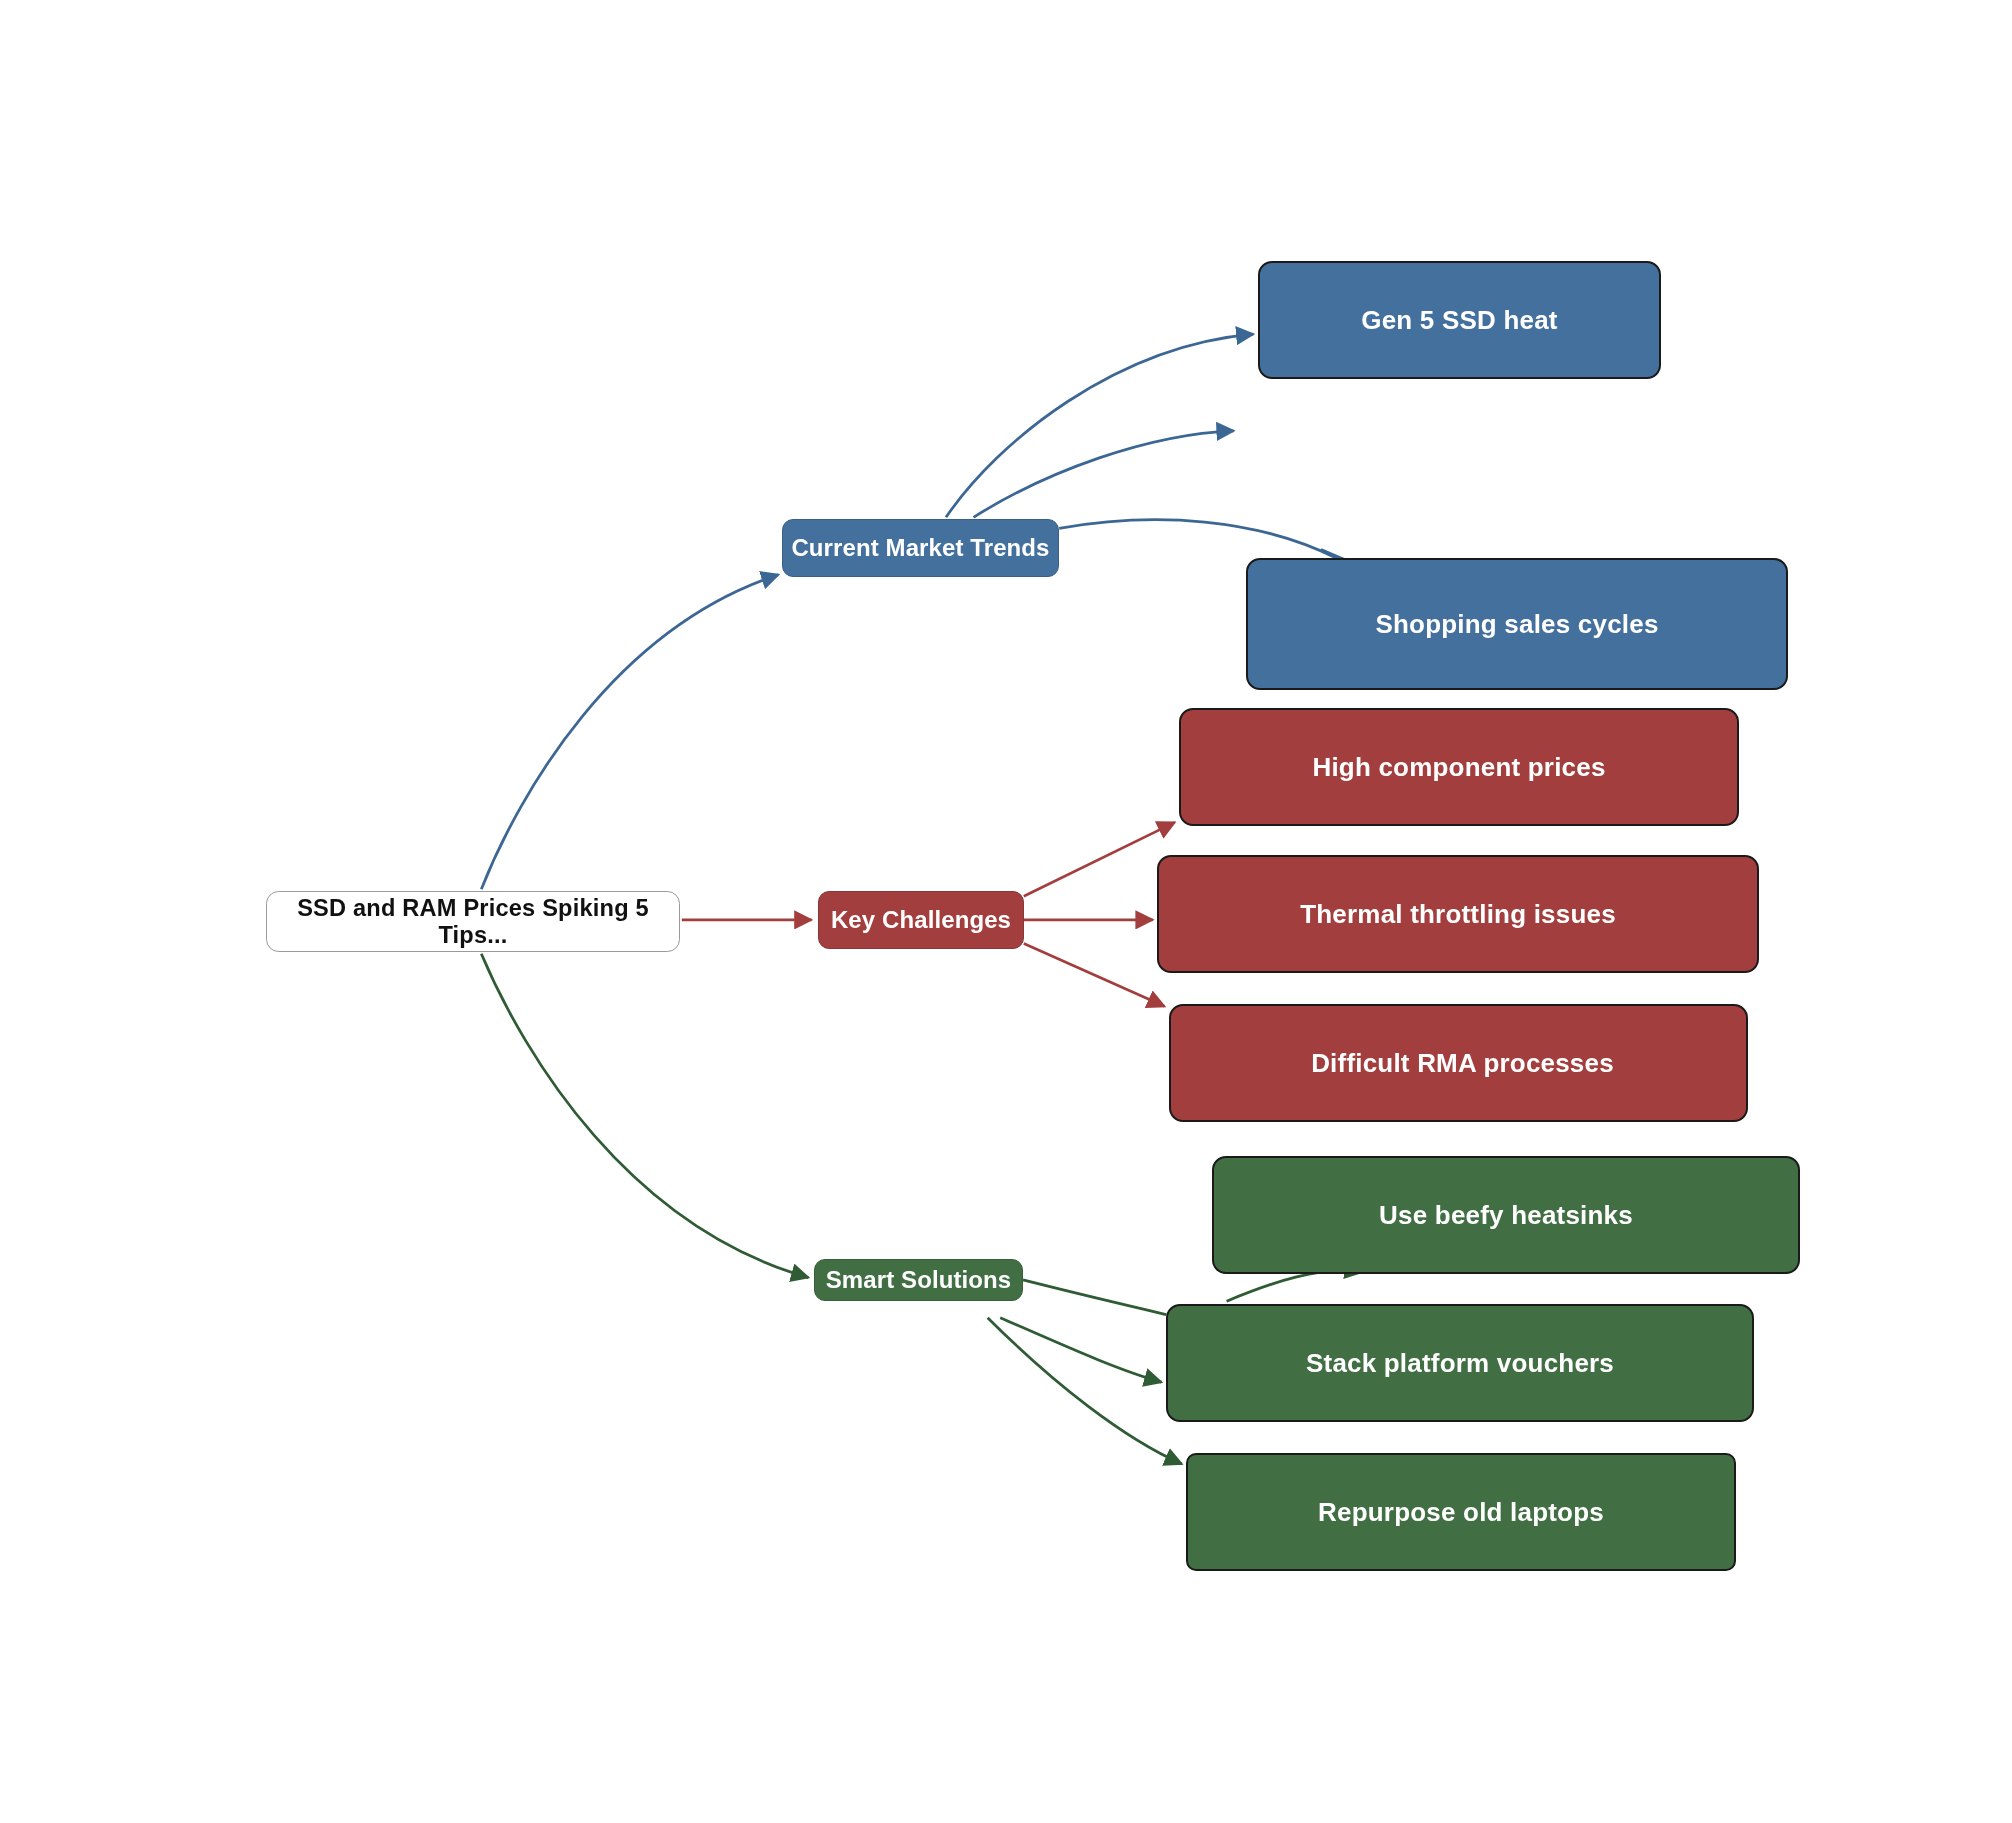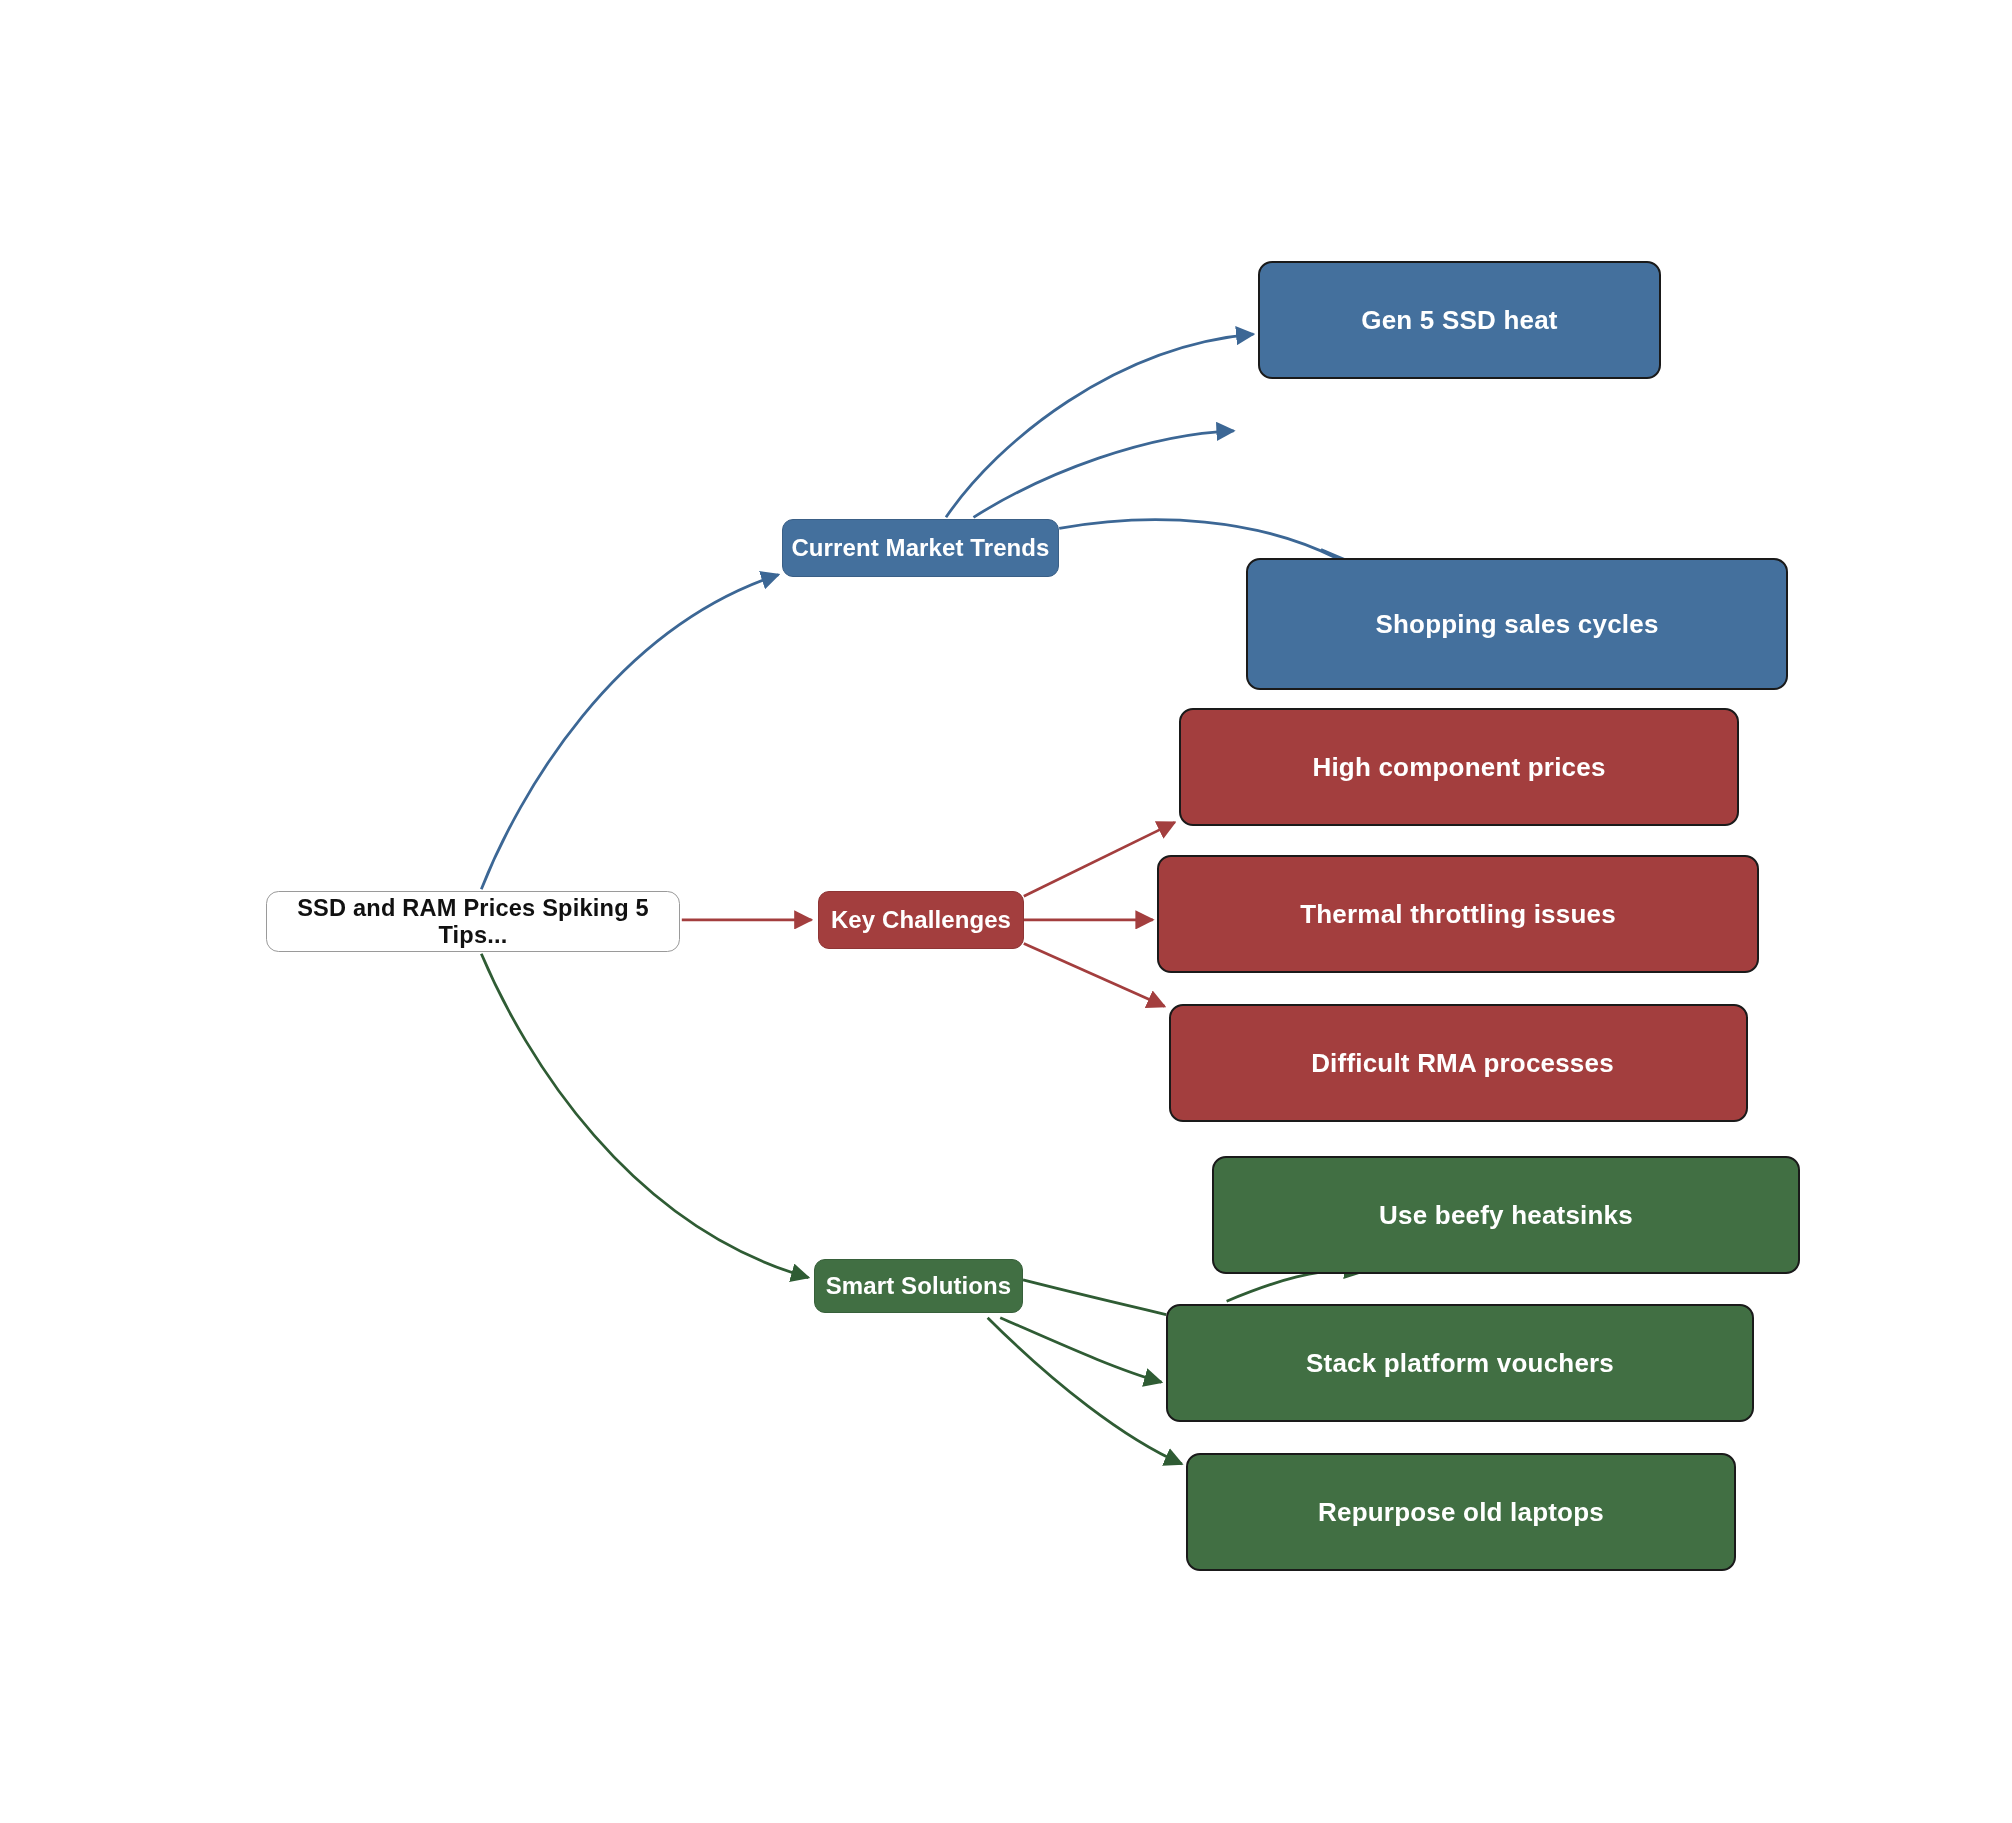--- a/index.html
+++ b/index.html
@@ -142,30 +142,30 @@
   </div>
 
   <div class="node node-leaf leaf-red" style="left:1157px; top:855px; width:602px; height:118px;">
     <span>Thermal throttling issues</span>
   </div>
 
   <div class="node node-leaf leaf-red" style="left:1169px; top:1004px; width:579px; height:118px;padding-left:8px;">
     <span>Difficult RMA processes</span>
   </div>
 
-  <div class="node node-branch branch-green" style="left:814px; top:1259px; width:209px; height:54px;">
+  <div class="node node-branch branch-green" style="left:814px; top:1259px; width:209px; height:42px;">
     <span>Smart Solutions</span>
   </div>
 
   <div class="node node-leaf leaf-green" style="left:1212px; top:1156px; width:588px; height:118px;">
     <span>Use beefy heatsinks</span>
   </div>
 
   <div class="node node-leaf leaf-green" style="left:1166px; top:1304px; width:588px; height:118px;">
     <span>Stack platform vouchers</span>
   </div>
 
-  <div class="node node-leaf leaf-green" style="left:1186px; top:1453px; width:550px; height:118px;">
+  <div class="node node-leaf leaf-green" style="left:1186px; top:1453px; width:550px; height:118px;border-radius:10px;">
     <span>Repurpose old laptops</span>
   </div>
 
 </div>
 
 
 </body></html>

